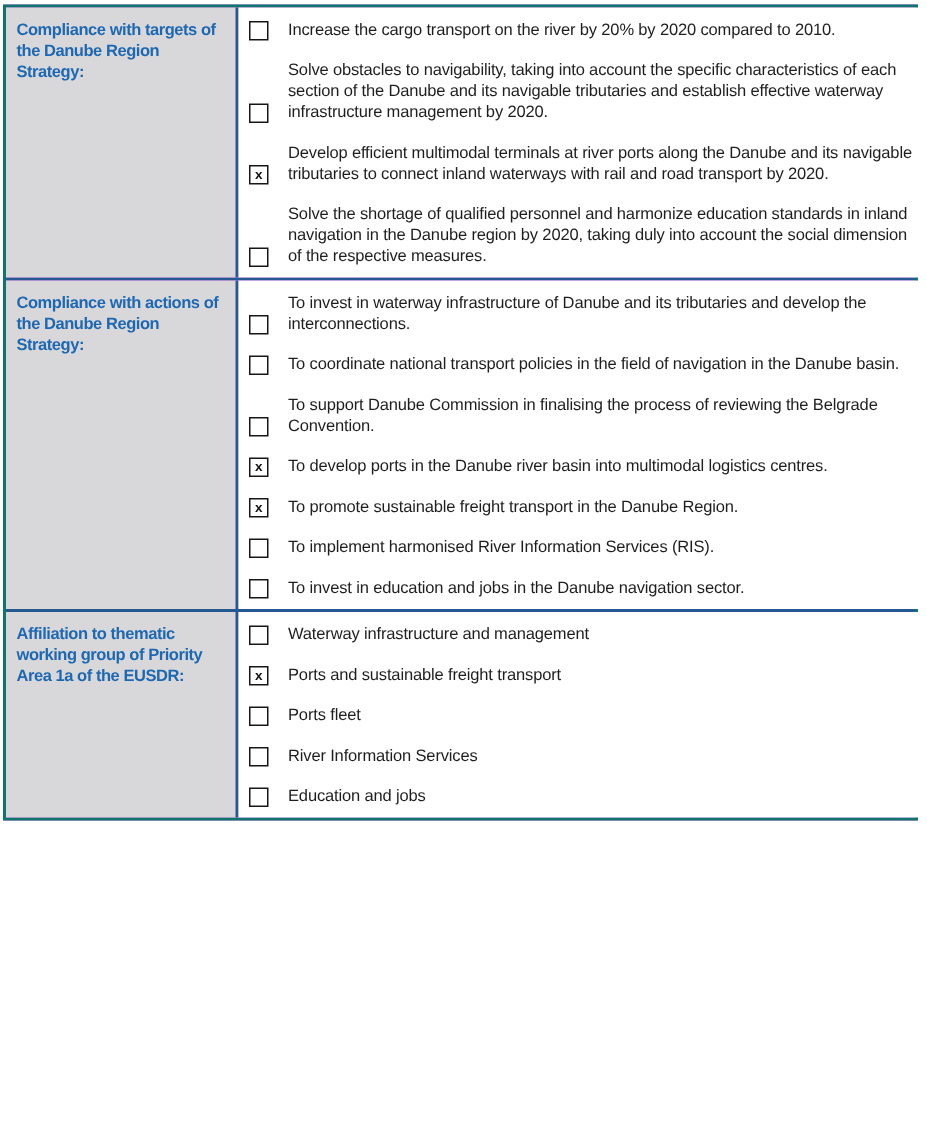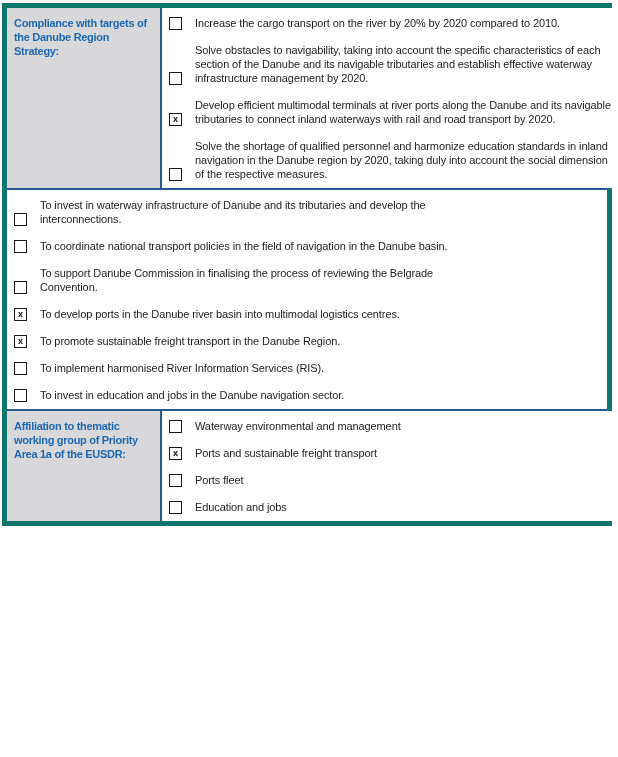--- a/index.html
+++ b/index.html
@@ -3,21 +3,21 @@
 <meta charset="utf-8">
 <style>
   * { margin:0; padding:0; box-sizing:border-box; }
   html,body { background:#ffffff; }
   body {
     width:618px; height:757px; overflow:hidden; position:relative;
     font-family:"Liberation Sans", sans-serif;
   }
   .ctable {
     position:absolute; left:2px; top:3px; width:610px;
-    border:5px solid #0f766e;
+    border:2px solid #0f766e;
     background:#d946ef;
   }
   .row { display:flex; align-items:stretch; }
   .row + .row { border-top:2px solid #265891; }
   .label-cell {
     width:155px; flex:none;
     background:#d8d8da;
     border-right:2px solid #265891;
     padding:8px 5px 8px 7px;
     color:#1e68b2;
@@ -71,20 +71,21 @@
           </span>
           <span class="item-text">Develop efficient multimodal terminals at river ports along the Danube and its navigable tributaries to connect inland waterways with rail and road transport by 2020.</span>
         </div>
         <div class="item">
           <span class="checkbox"></span>
           <span class="item-text">Solve the shortage of qualified personnel and harmonize education standards in inland navigation in the Danube region by 2020, taking duly into account the social dimension of the respective measures.</span>
         </div>
       </div>
     </div>
     <div class="row">
+      <div class="label-cell">Compliance with actions of the Danube Region Strategy:</div>
       <div class="items-cell">
         <div class="item">
           <span class="checkbox"></span>
           <span class="item-text">To invest in waterway infrastructure of Danube and its tributaries and develop the interconnections.</span>
         </div>
         <div class="item">
           <span class="checkbox"></span>
           <span class="item-text">To coordinate national transport policies in the field of navigation in the Danube basin.</span>
         </div>
         <div class="item">
@@ -111,31 +112,35 @@
           <span class="checkbox"></span>
           <span class="item-text">To invest in education and jobs in the Danube navigation sector.</span>
         </div>
       </div>
     </div>
     <div class="row">
       <div class="label-cell">Affiliation to thematic working group of Priority Area 1a of the EUSDR:</div>
       <div class="items-cell">
         <div class="item">
           <span class="checkbox"></span>
-          <span class="item-text">Waterway environmental and management</span>
+          <span class="item-text">Waterway infrastructure and management</span>
         </div>
         <div class="item">
           <span class="checkbox">
             <span>x</span>
           </span>
           <span class="item-text">Ports and sustainable freight transport</span>
         </div>
         <div class="item">
           <span class="checkbox"></span>
           <span class="item-text">Ports fleet</span>
         </div>
         <div class="item">
           <span class="checkbox"></span>
+          <span class="item-text">River Information Services</span>
+        </div>
+        <div class="item">
+          <span class="checkbox"></span>
           <span class="item-text">Education and jobs</span>
         </div>
       </div>
     </div>
   </div>
 
 </body></html>

